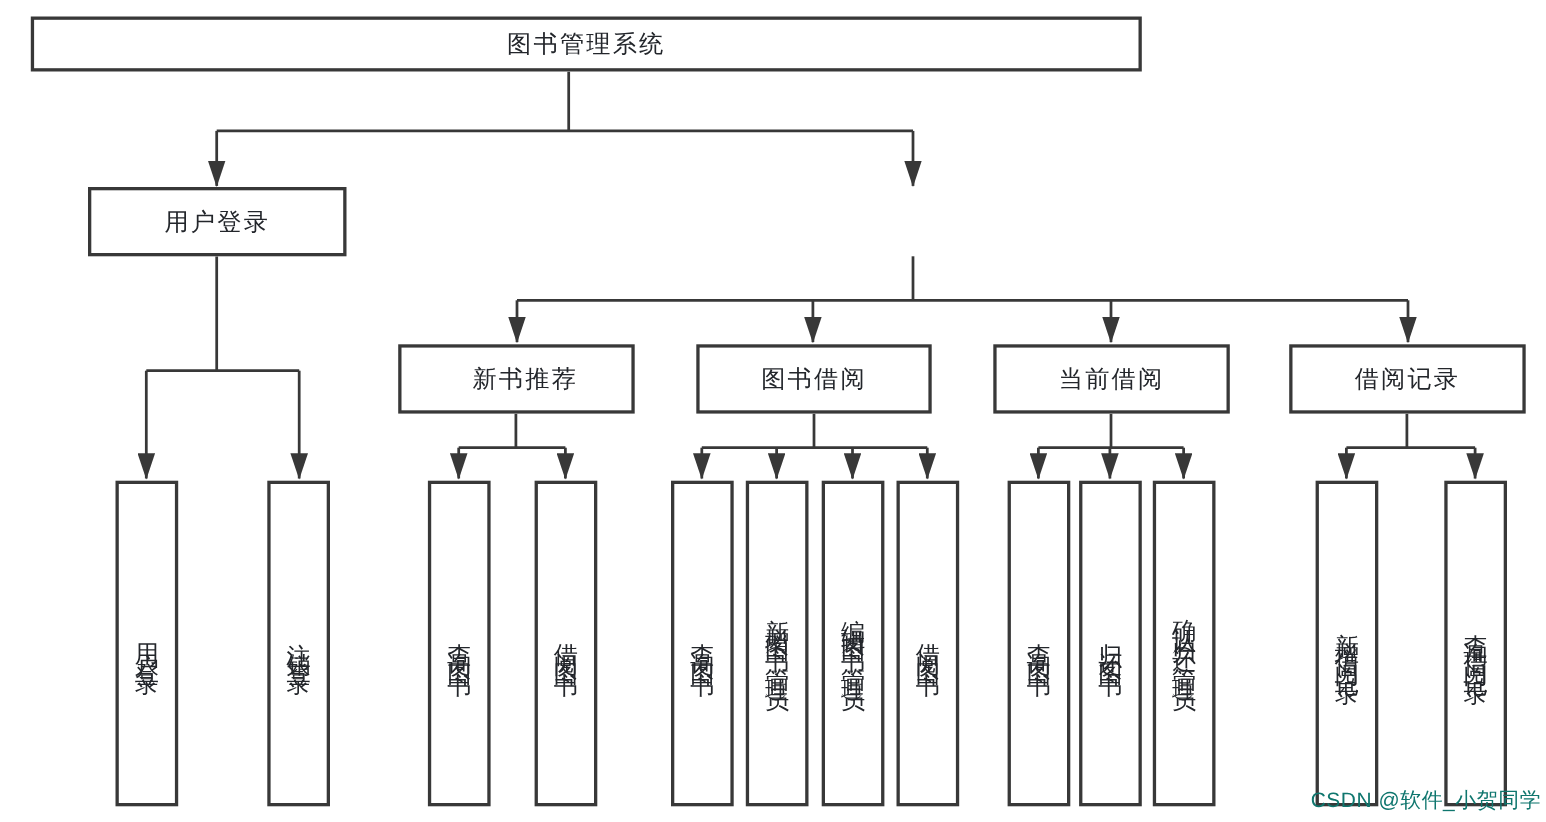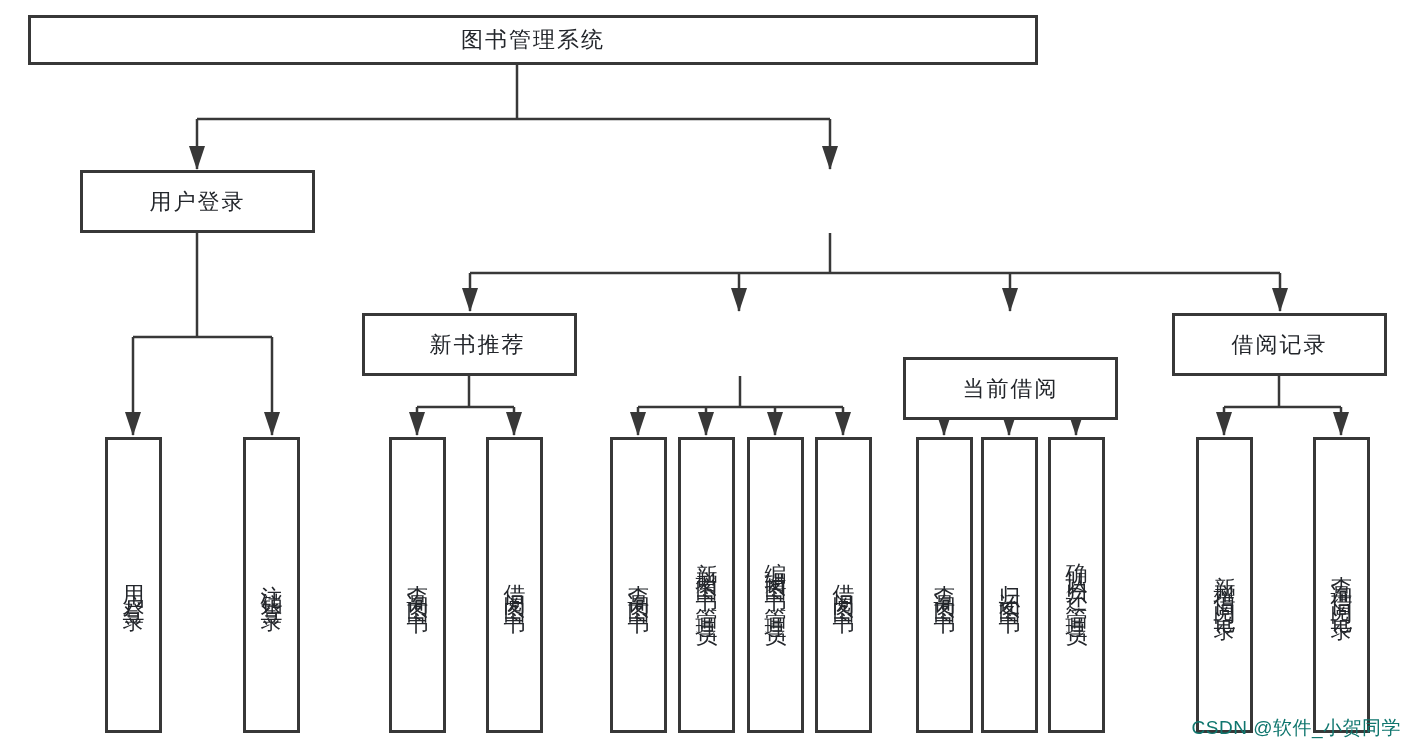--- a/index.html
+++ b/index.html
@@ -109,21 +109,22 @@
       <path d="M1224,407 V435" marker-end="url(#ah)"></path>
       <path d="M1341,407 V435" marker-end="url(#ah)"></path>
     </g>
   </svg>
 
   <div class="hbox" style="left:12px; top:15px; width:1010px; height:50px;margin-left:16px;">图书管理系统</div>
 
   <div class="hbox" style="left:80px; top:170px; width:235px; height:63px;">用户登录</div>
 
   <div class="hbox" style="left:362px; top:313px; width:215px; height:63px;padding-left:16px;">新书推荐</div>
-  <div class="hbox" style="left:903px; top:313px; width:215px; height:63px;margin-top:44px;">当前借阅</div>
+  <div class="hbox" style="left:633px; top:313px; width:214px; height:63px;">图书借阅</div>
+  <div class="hbox" style="left:903px; top:313px; width:215px; height:63px;">当前借阅</div>
   <div class="hbox" style="left:1172px; top:313px; width:215px; height:63px;">借阅记录</div>
 
   <div class="vbox" style="left:105px;">用户登录</div>
   <div class="vbox" style="left:243px;">注销登录</div>
 
   <div class="vbox" style="left:389px;">查询图书</div>
   <div class="vbox" style="left:486px;">借阅图书</div>
 
   <div class="vbox" style="left:610px;">查询图书</div>
   <div class="vbox" style="left:678px; letter-spacing:9px;">新增图书（管理员）</div>

